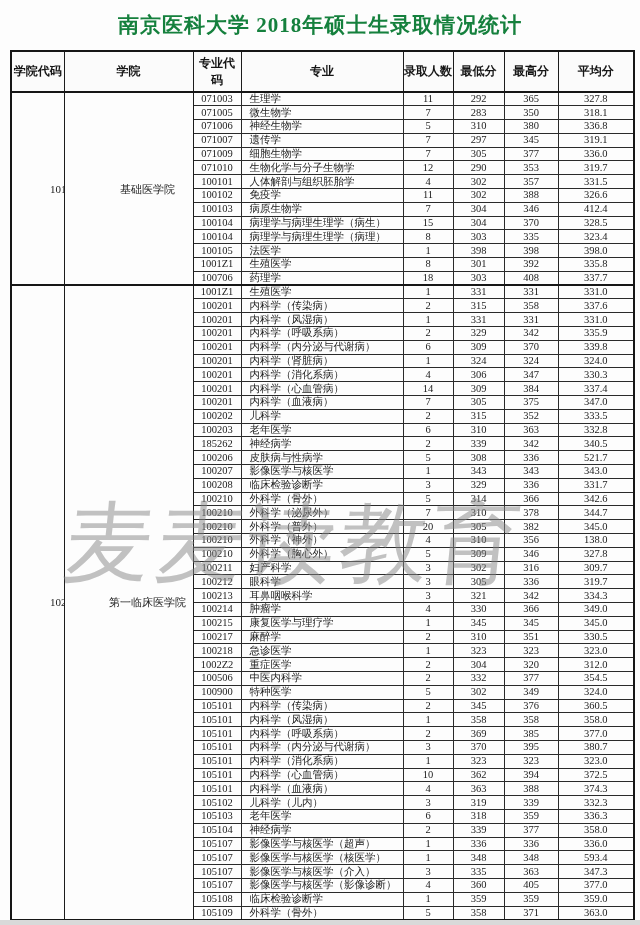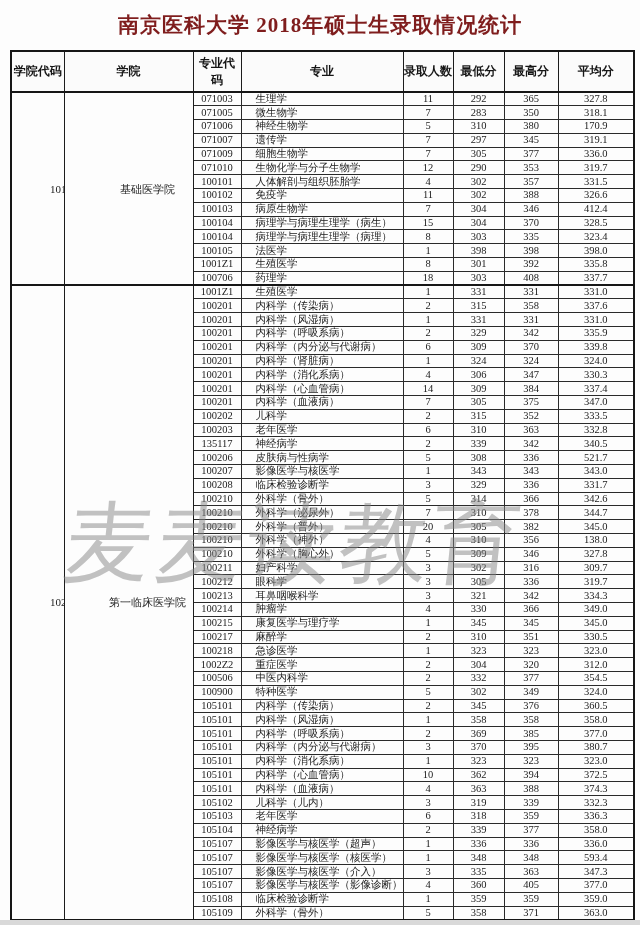--- a/index.html
+++ b/index.html
@@ -5,39 +5,39 @@
   * { margin:0; padding:0; box-sizing:border-box; }
   html,body { width:640px; background:#e8e8e8; }
   body { font-family:"Liberation Serif", serif; }
   .page {
     position:relative; width:640px; height:925px;
     background:#fdfdfd; overflow:hidden;
   }
   .doc-title {
     position:absolute; top:11px; left:0; width:100%;
     text-align:center; font-size:21px; font-weight:bold;
-    color:#7f1d1d; letter-spacing:1px;
+    color:#15803d; letter-spacing:1px;
   }
   table.adm {
     position:absolute; left:10px; top:50px; width:623px;
     border-collapse:collapse; table-layout:fixed;
     border:2px solid #161616;
   }
   .adm th {
     height:41px; font-size:12px; font-weight:bold; color:#161616;
     border:1px solid #1c1c1c; border-bottom:2px solid #161616;
     text-align:center; background:#fbfbfb;
   }
   .adm td {
     height:13.8px; font-size:10.5px; color:#1b1b1b;
     border:1px solid #2a2a2a; line-height:12px;
     overflow:hidden; white-space:nowrap; background:transparent;
   }
   .adm td.mcode { text-align:center; font-family:"Liberation Serif", serif;margin-top:32px; }
-  .adm td.mname { text-align:left; padding-left:14px;margin-left:17px; }
+  .adm td.mname { text-align:left; padding-left:8px;margin-left:17px; }
   .adm td.num { text-align:center; }
   .adm td.college-code, .adm td.college-name {
     text-align:center; font-size:11px; vertical-align:middle;
     border:1px solid #1c1c1c;
     padding-left:38px;
   }
   .adm tr.section-first td { border-top:2px solid #161616; }
   .watermark {
     position:absolute; left:64px; top:484px; z-index:6;
     font-size:88px; letter-spacing:4px; color:#878787; opacity:0.5;
@@ -96,21 +96,21 @@
           <td class="num">283</td>
           <td class="num">350</td>
           <td class="num">318.1</td>
         </tr>
         <tr>
           <td class="mcode">071006</td>
           <td class="mname">神经生物学</td>
           <td class="num">5</td>
           <td class="num">310</td>
           <td class="num">380</td>
-          <td class="num">170.9</td>
+          <td class="num">336.8</td>
         </tr>
         <tr>
           <td class="mcode">071007</td>
           <td class="mname">遗传学</td>
           <td class="num">7</td>
           <td class="num">297</td>
           <td class="num">345</td>
           <td class="num">319.1</td>
         </tr>
         <tr>
@@ -277,21 +277,21 @@
         </tr>
         <tr>
           <td class="mcode">100203</td>
           <td class="mname">老年医学</td>
           <td class="num">6</td>
           <td class="num">310</td>
           <td class="num">363</td>
           <td class="num">332.8</td>
         </tr>
         <tr>
-          <td class="mcode">135117</td>
+          <td class="mcode">185262</td>
           <td class="mname">神经病学</td>
           <td class="num">2</td>
           <td class="num">339</td>
           <td class="num">342</td>
           <td class="num">340.5</td>
         </tr>
         <tr>
           <td class="mcode">100206</td>
           <td class="mname">皮肤病与性病学</td>
           <td class="num">5</td>

